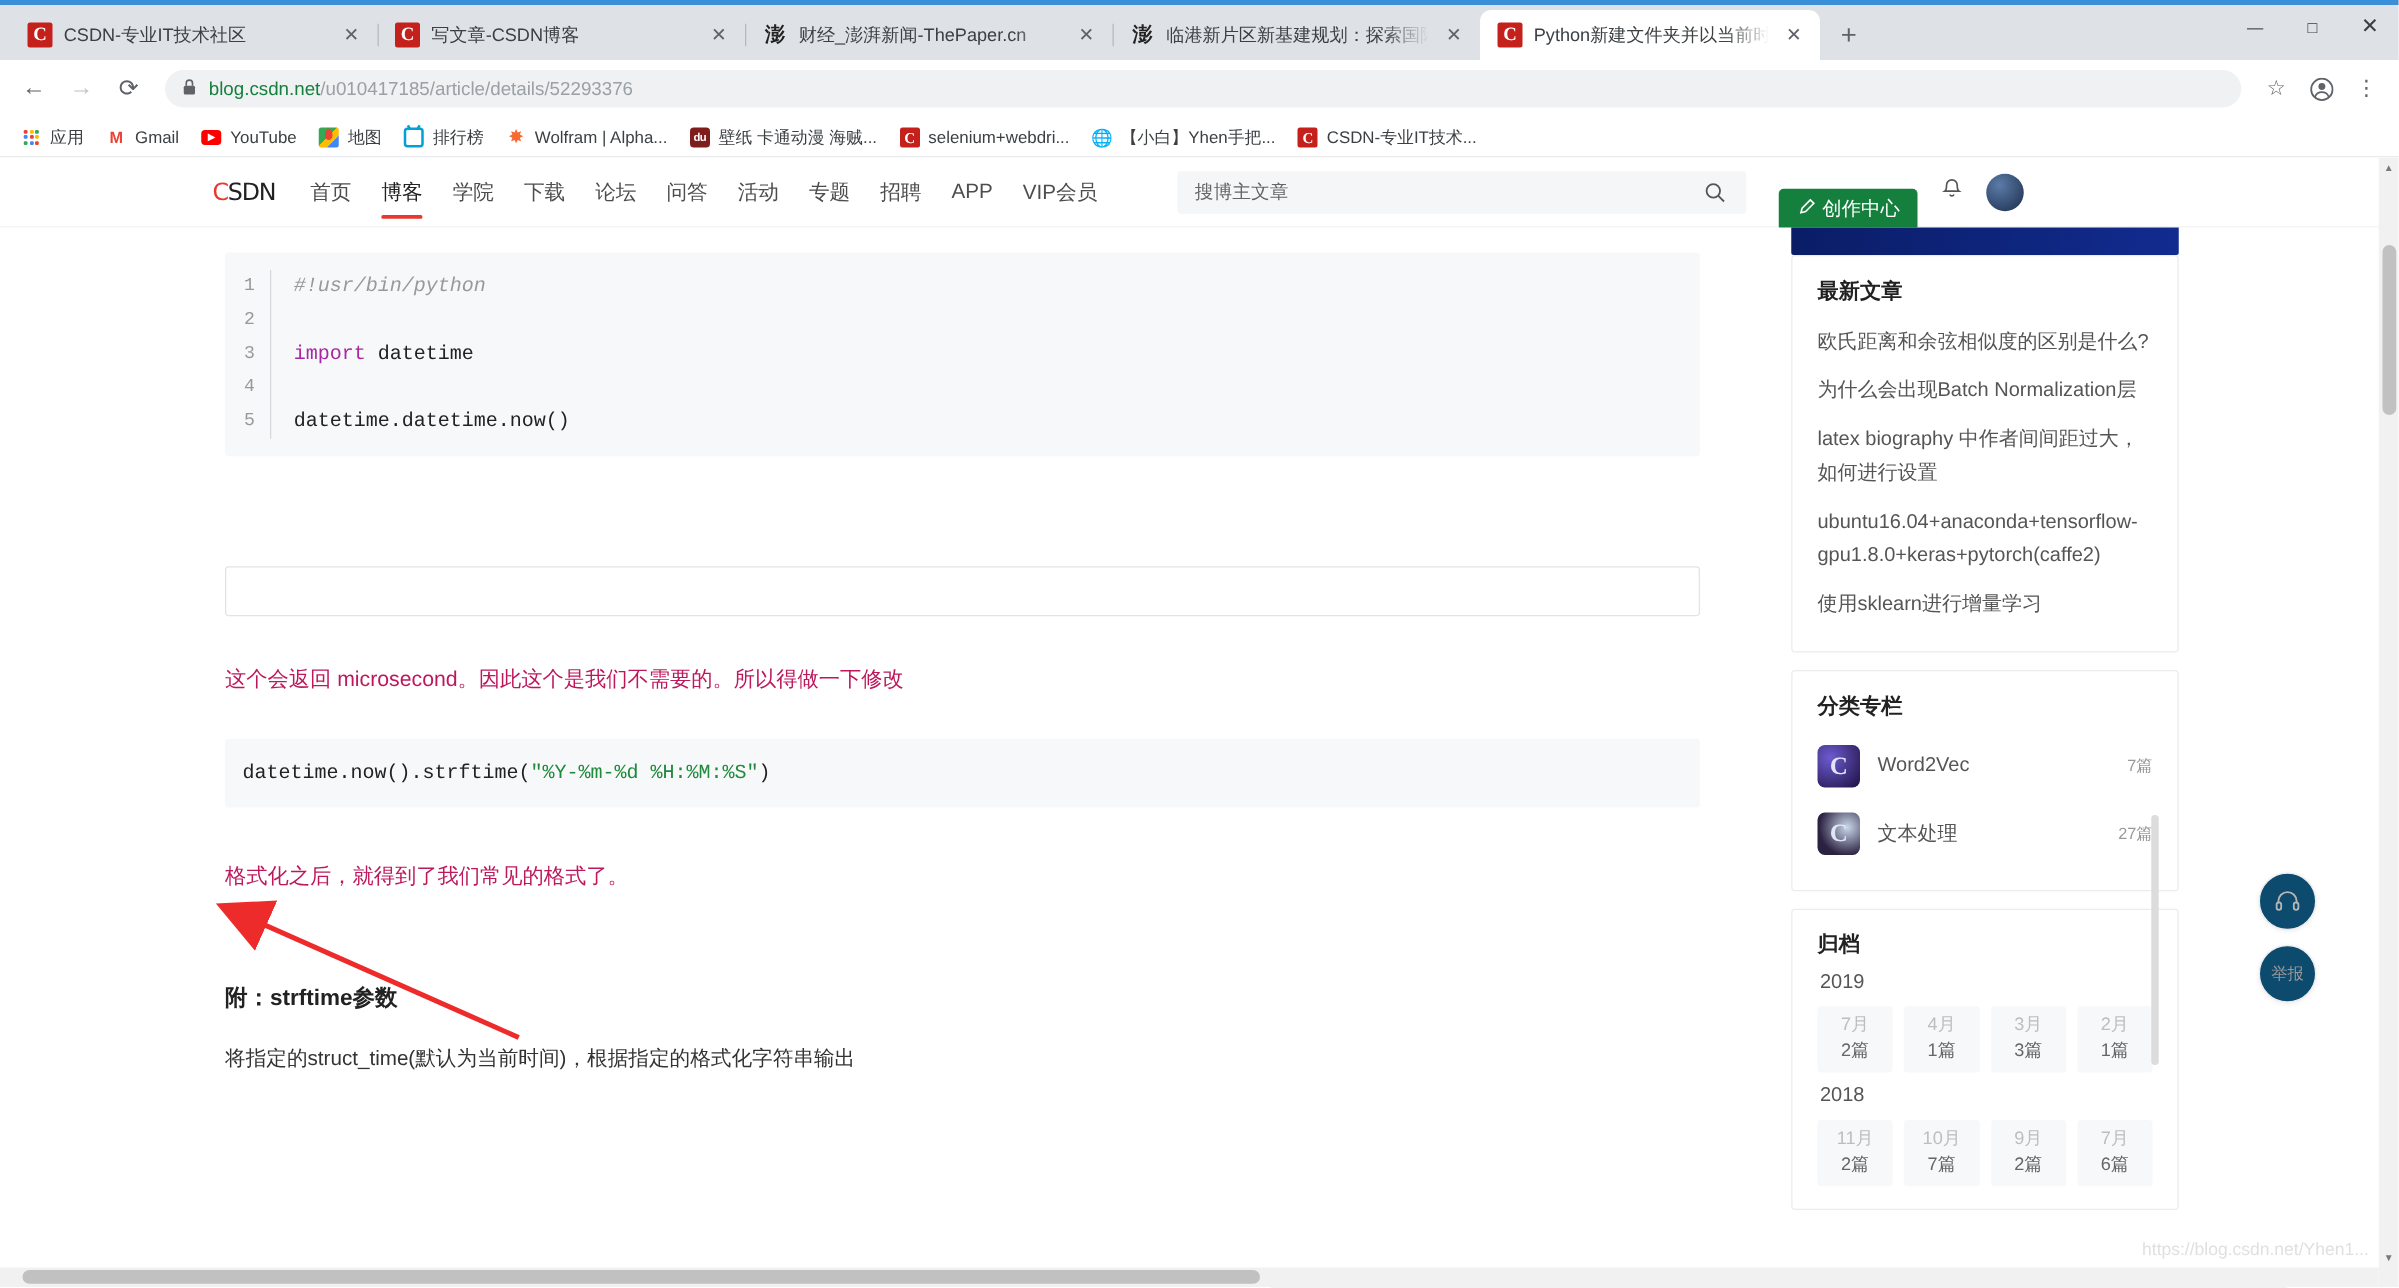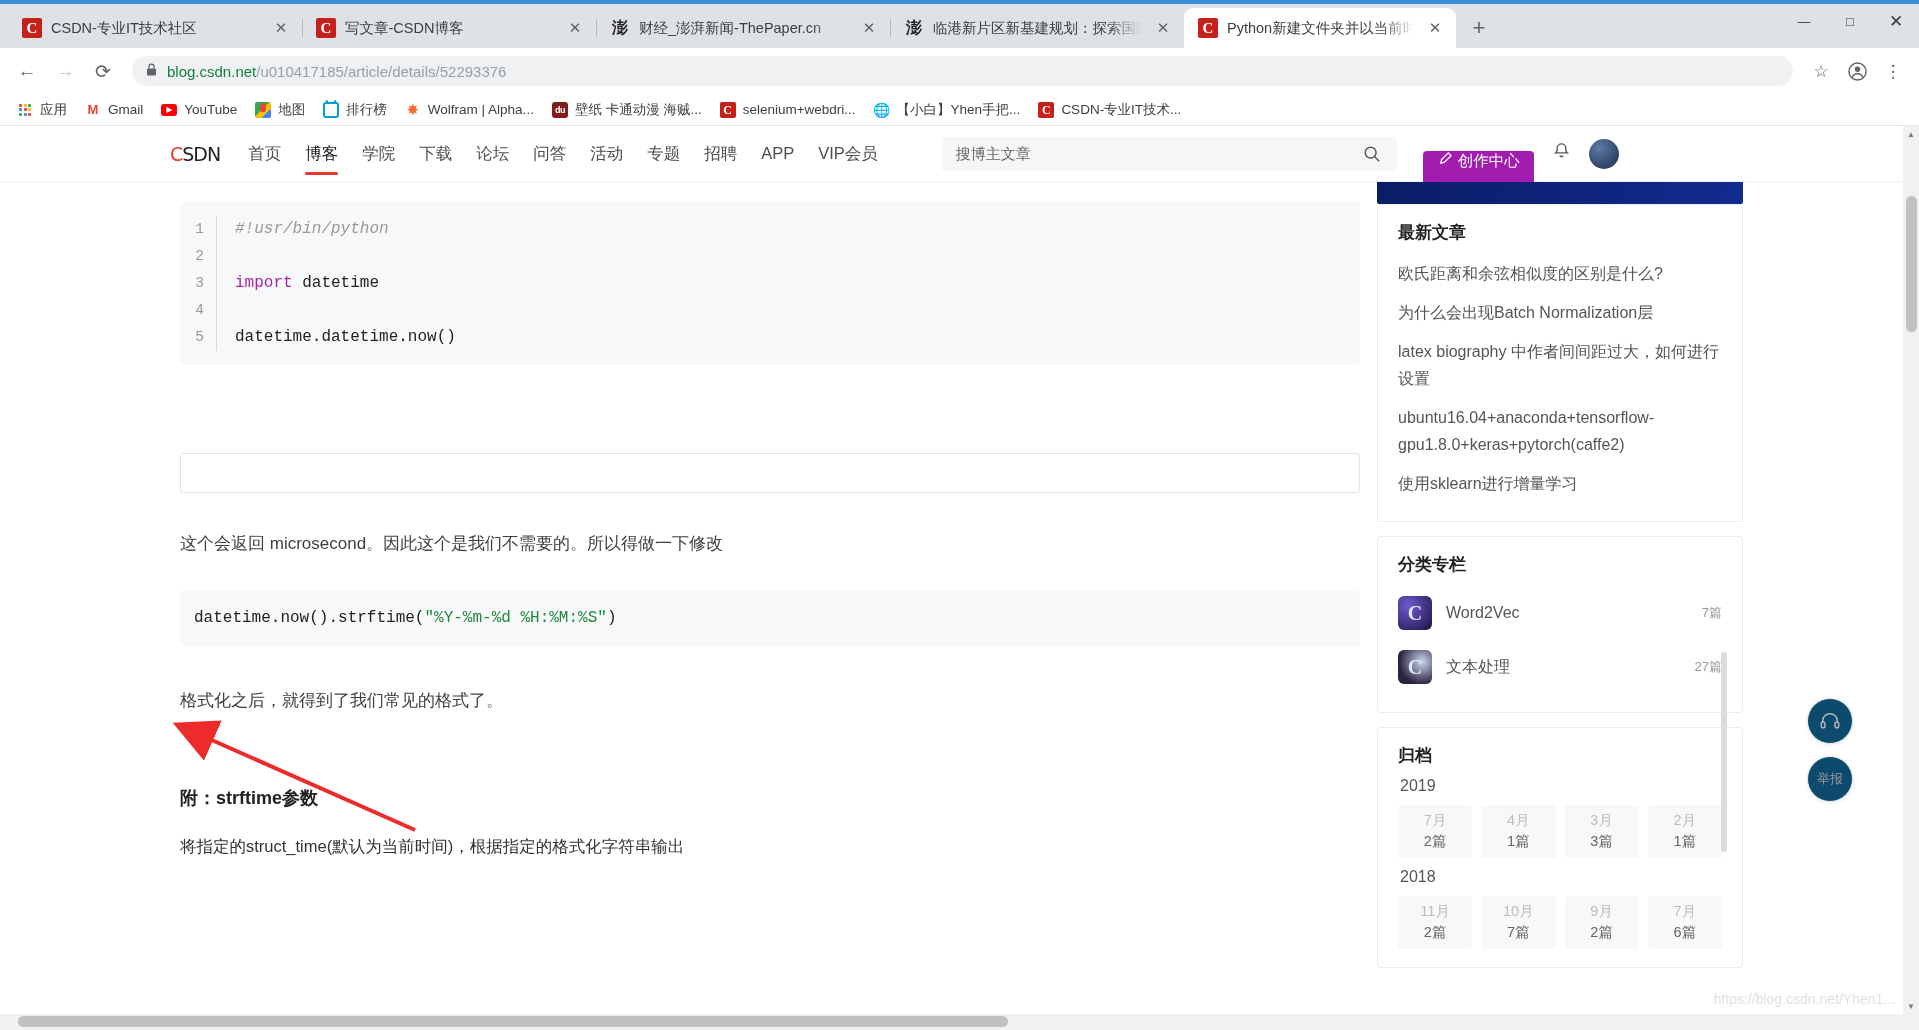--- a/index.html
+++ b/index.html
@@ -131,22 +131,22 @@
   .navlink.active { color:#222; }
   .navlink.active::after { content:""; position:absolute; left:12px; right:12px; bottom:6px;
                            height:3px; background:#e8392e; border-radius:2px; }
   .searchwrap { margin-left:52px; width:455px; height:34px; background:#f5f6f7;
                 border-radius:3px; display:flex; align-items:center; padding:0 12px; }
   .searchwrap input { flex:1; border:0; background:transparent; outline:none;
                       font-size:15px; color:#555; font-family:inherit; }
   .searchwrap input::placeholder { color:#666; }
   .search-ico { width:26px;height:26px;display:flex;align-items:center;justify-content:center;
                 color:#555; font-size:18px; }
-  .create-btn { margin-left:26px; background:#a21caf; color:#fff; border-radius:4px;
-                height:34px; display:flex; align-items:flex-start; gap:6px; padding:0 14px;
+  .create-btn { margin-left:26px; background:#15803d; color:#fff; border-radius:4px;
+                height:34px; display:flex; align-items:center; gap:6px; padding:0 14px;
                 font-size:15.5px; white-space:nowrap;margin-top:28px; }
   .bell { margin-left:18px; color:#555; font-size:18px; }
   .avatar { margin-left:18px; width:30px;height:30px;border-radius:50%;
             background:radial-gradient(circle at 35% 30%,#5b7ba8,#1b2d4a); }
 
   .page-body { position:relative; height:calc(100% - 57px); background:#fff; }
 
   .content-col {
     position:absolute; left:150px; top:0; width:1240px; padding:20px 30px 0 30px;
   }
@@ -158,35 +158,35 @@
   .lineno { width:36px; text-align:right; color:#999; flex:0 0 36px;
             font-size:14.5px; padding-right:12px; }
   .gutter { width:1px; background:#d6d9dc; margin-right:18px; flex:0 0 1px; }
   .code { color:#222; white-space:pre; }
   .c-comment { color:#999; font-style:italic; }
   .c-kw { color:#a626a4; }
   .c-str { color:#1f8a3c; }
 
   .blankbox { margin-top:88px; height:40px; border:1px solid #e3e3e3; border-radius:3px; }
 
-  .para { font-size:17px; color:#404040; line-height:30px; margin-top:36px; }
+  .para { font-size:17px; color:#be185d; line-height:30px; margin-top:36px; }
   .para2 { margin-top:40px; }
   .codeinline {
     margin-top:32px; background:#f7f8f9; border-radius:3px; padding:14px 0 14px 0;
   }
   .h-sub { font-size:18px; font-weight:bold; color:#222; margin-top:70px; }
   .mono-line { font-family:"Liberation Mono","DejaVu Sans Mono",monospace;
                font-size:16.5px; color:#333; margin-top:58px; }
   .para3 { font-size:16.5px; color:#333; margin-top:26px; }
 
   
   .arrow-svg { position:absolute; left:160px; top:530px; pointer-events:none; }
 
   
-  .sidebar { position:absolute; right:176px; top:0; width:366px; }
+  .sidebar { position:absolute; right:176px; top:0; width:310px; }
   .side-banner { height:22px; background:#0b1e6b; border-radius:0 0 2px 2px;
                  background:linear-gradient(100deg,#0a1d66,#122b8f); }
   .card { background:#fff; border:1px solid #ececec; border-radius:3px;
           padding:16px 20px 18px 20px; margin-bottom:14px; }
   .card-title { font-size:17px; font-weight:bold; color:#222; margin-bottom:10px; }
   .art-item { font-size:16px; color:#555; line-height:27px; padding:6px 0; }
   .col-item { display:flex; align-items:center; gap:14px; padding:10px 0; }
   .col-ico { width:34px;height:34px;border-radius:6px;flex:0 0 34px;
              display:flex;align-items:center;justify-content:center;color:#dfe6f5;
              font-family:"Liberation Serif",serif; font-size:20px; font-weight:bold; }

